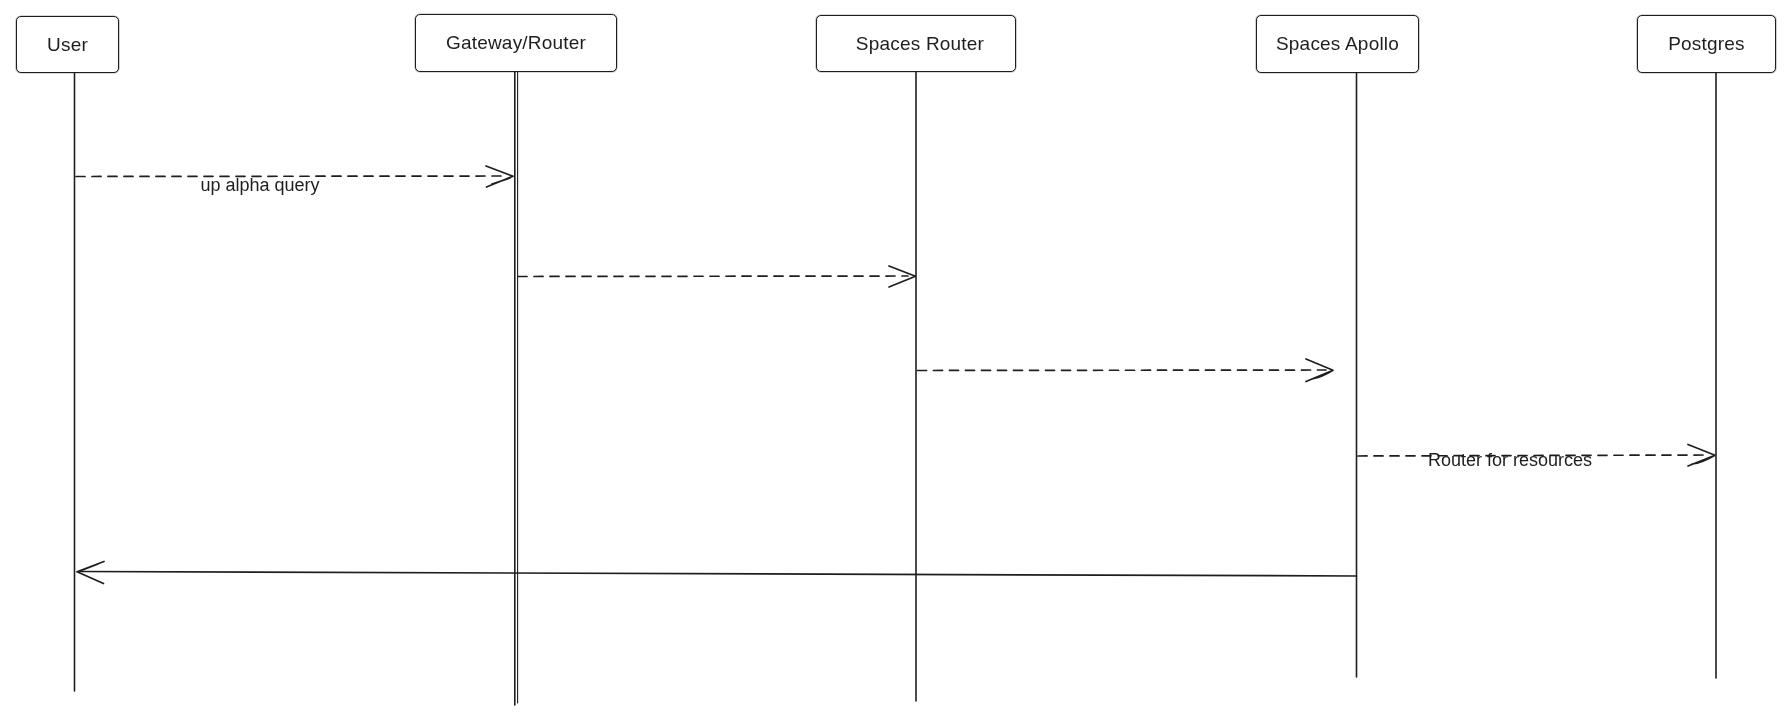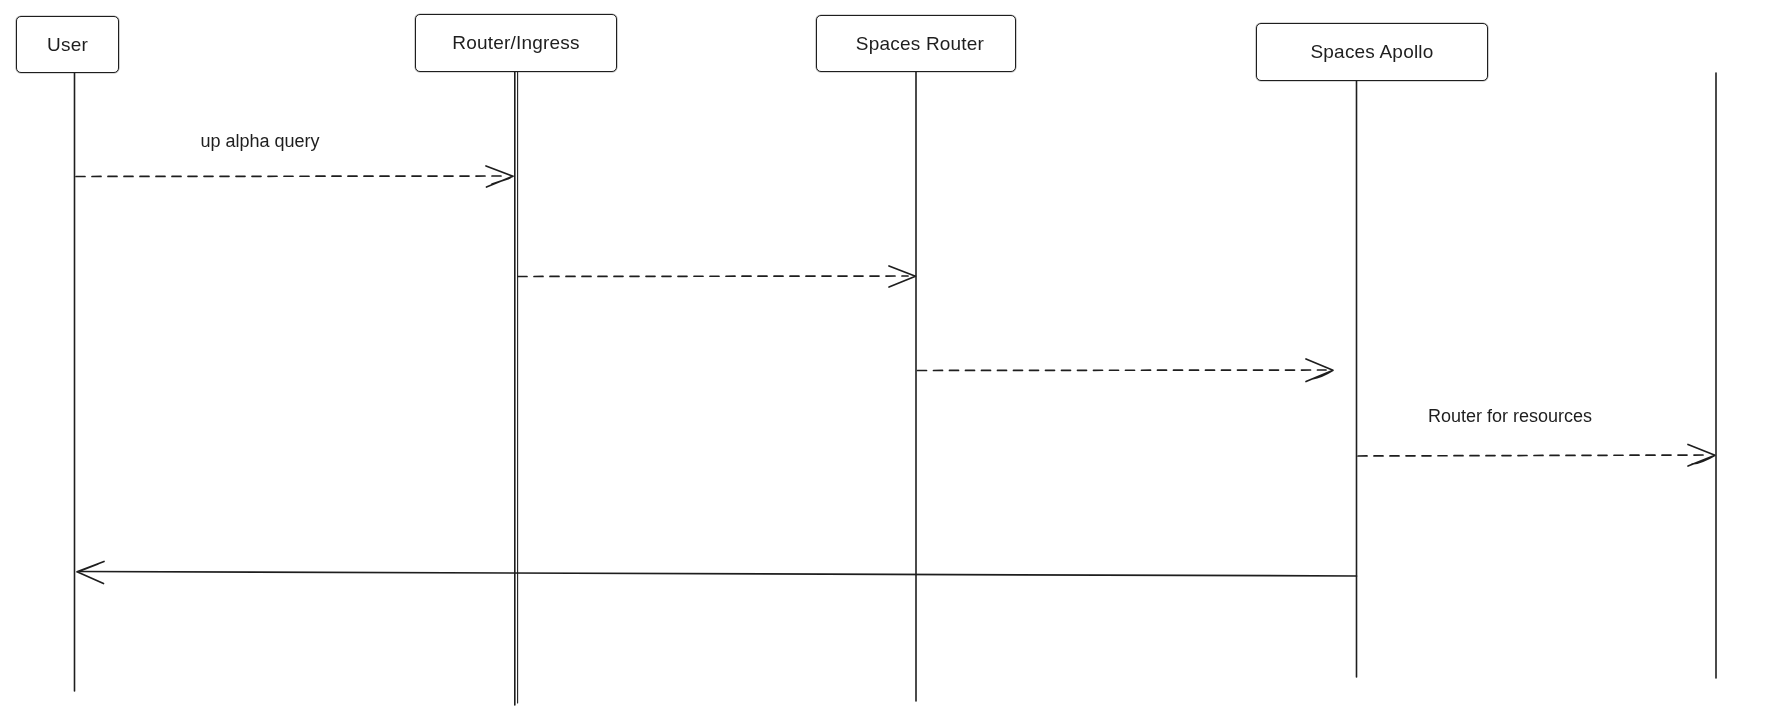--- a/index.html
+++ b/index.html
@@ -21,20 +21,21 @@
     display: flex; align-items: center; justify-content: center;
     font-size: 19px;
     letter-spacing: 0.2px;
     box-shadow: 0 0 0 0.6px rgba(30,30,30,0.35);
   }
   .msg-label {
     position: absolute;
     font-size: 18px;
     text-align: center;
     white-space: nowrap;
+    margin-top: 44px;
   }
   line, path { stroke: var(--stroke, #1e1e1e); }
 </style>
 </head>
 <body>
 
 <div class="stage">
 
   <svg class="layer" width="1792" height="713" viewBox="0 0 1792 713">
 
@@ -71,29 +72,32 @@
       <line x1="1356.5" y1="576" x2="80" y2="571.5"></line>
       <path d="M104,561.5 L77,571.8 M103.5,583.5 L77,571.8 M98,564 L80,571"></path>
     </g>
   </svg>
 
   <div class="actor" style="left:16px; top:16px; width:103px; height:57px;">
     <span>User</span>
   </div>
 
   <div class="actor" style="left:415px; top:14px; width:202px; height:58px;">
-    <span>Router/Ingress</span>
+    <span>Gateway/Router</span>
   </div>
 
   <div class="actor" style="left:816px; top:15px; width:200px; height:57px;padding-left:8px;">
     <span>Spaces Router</span>
   </div>
 
-  <div class="actor" style="left:1256px; top:23px; width:232px; height:58px;">
+  <div class="actor" style="left:1256px; top:15px; width:163px; height:58px;">
     <span>Spaces Apollo</span>
   </div>
 
+  <div class="actor" style="left:1637px; top:15px; width:139px; height:58px;">
+    <span>Postgres</span>
+  </div>
 
   <div class="msg-label" style="left:150px; top:131px; width:220px;">up alpha query</div>
 
   <div class="msg-label" style="left:1410px; top:406px; width:200px;">Router for resources</div>
 
 </div>
 
 </body></html>

